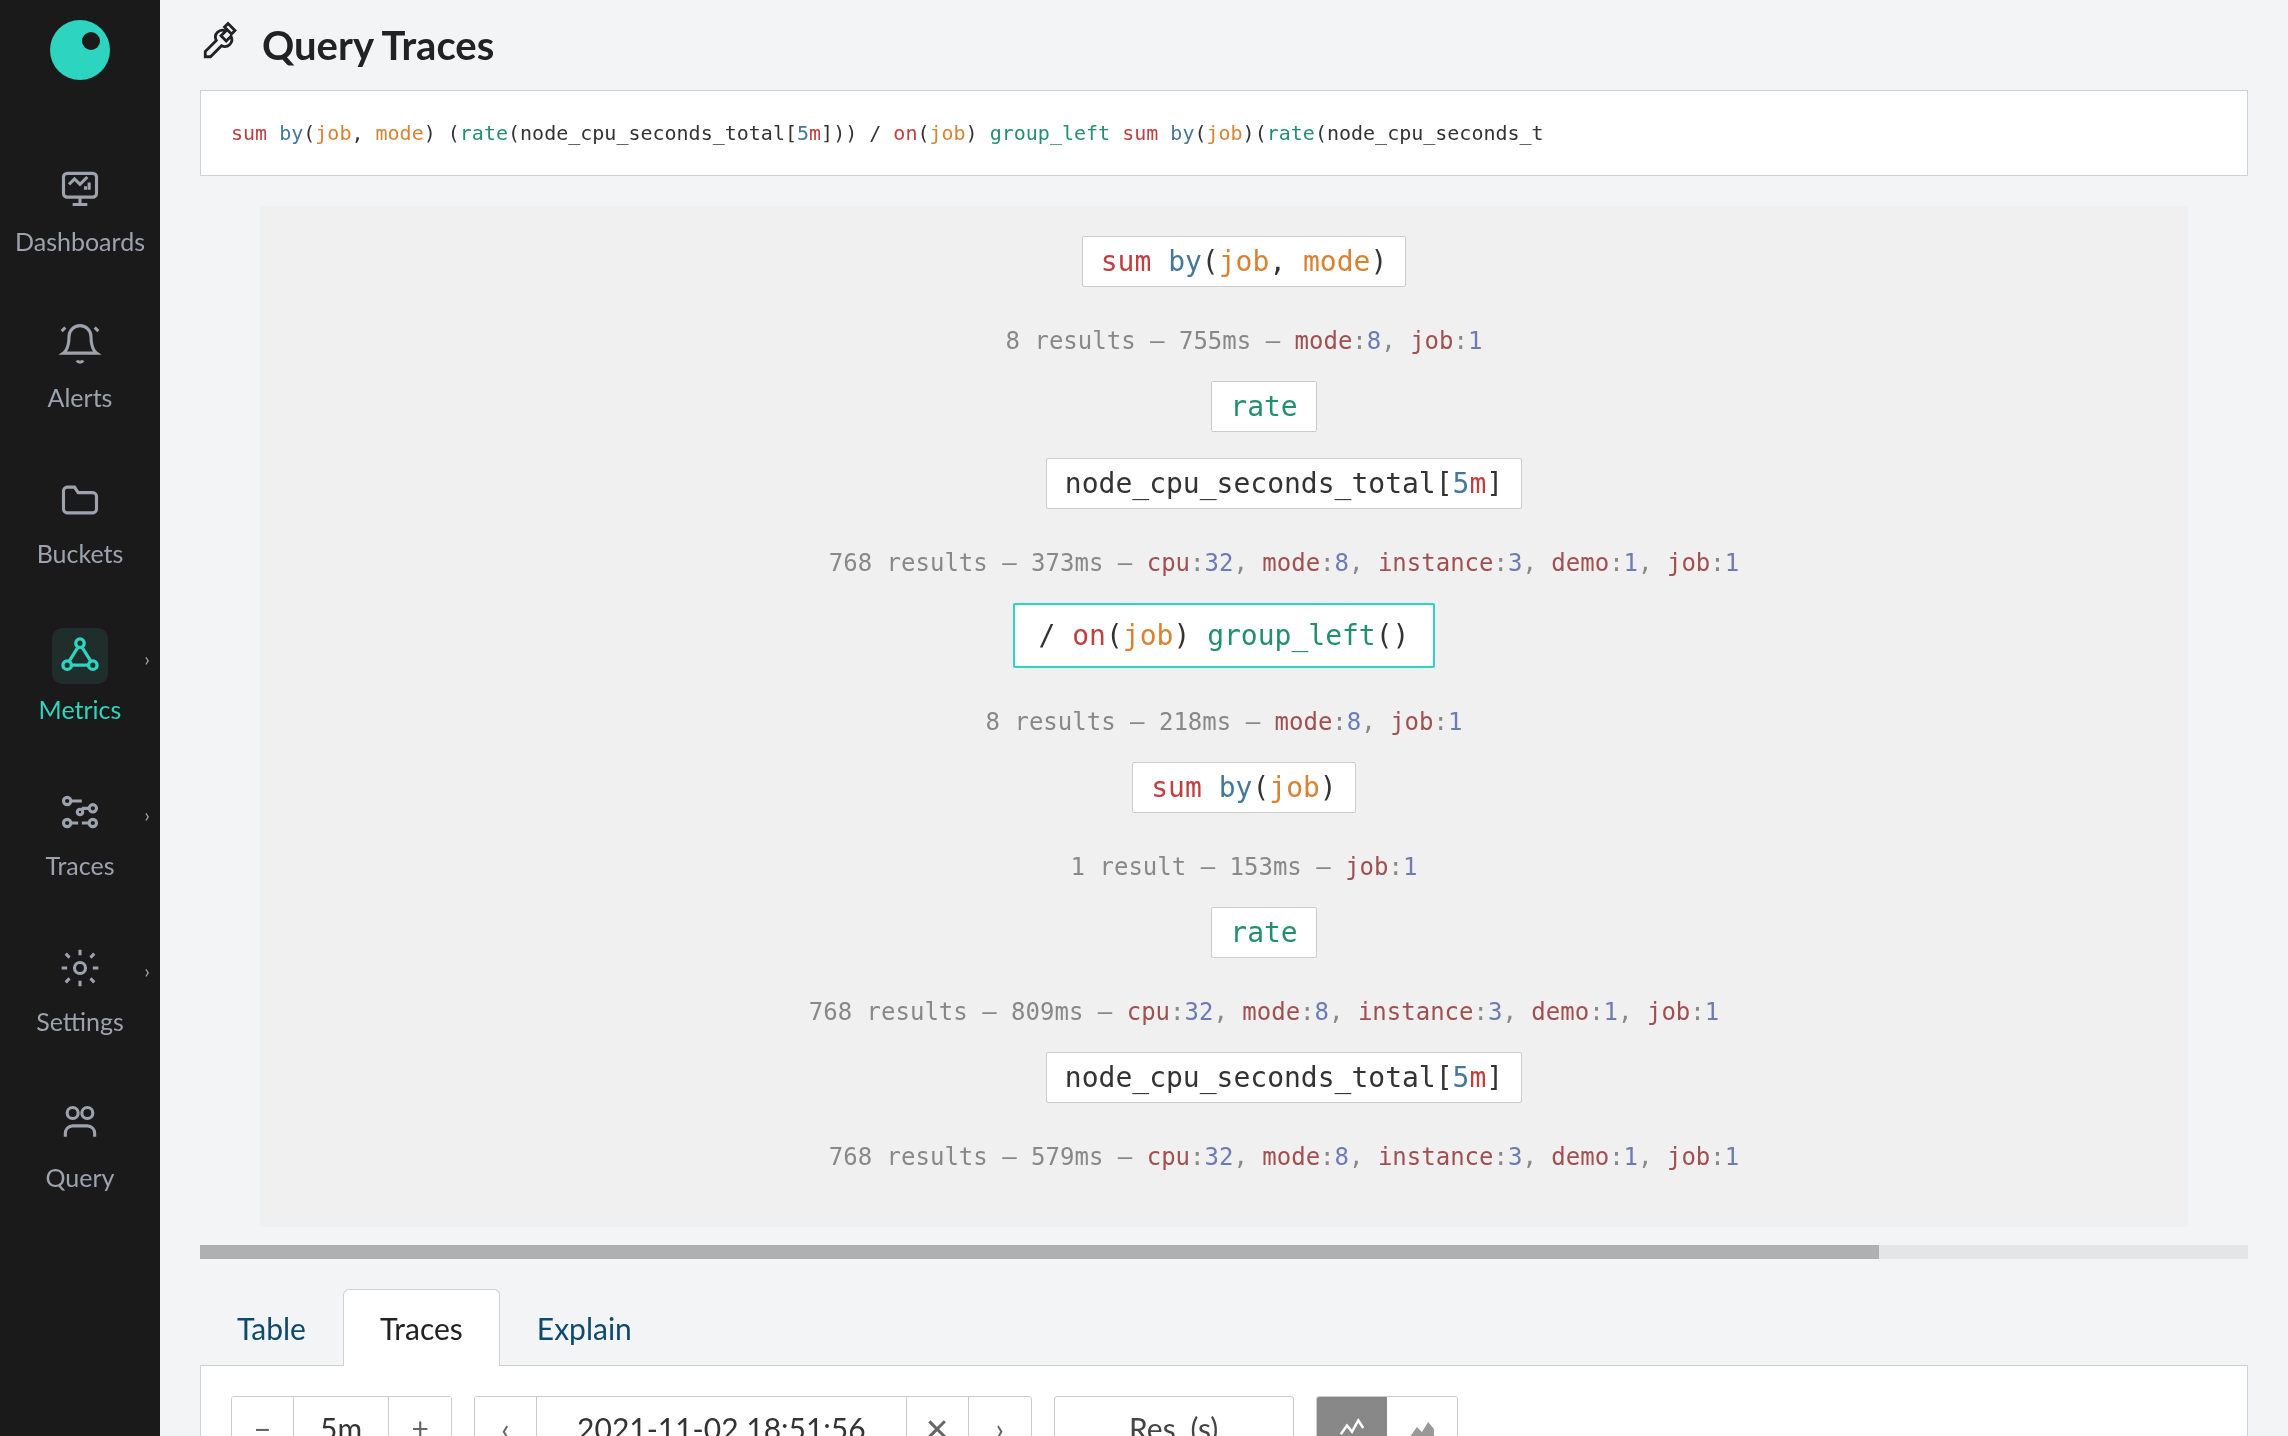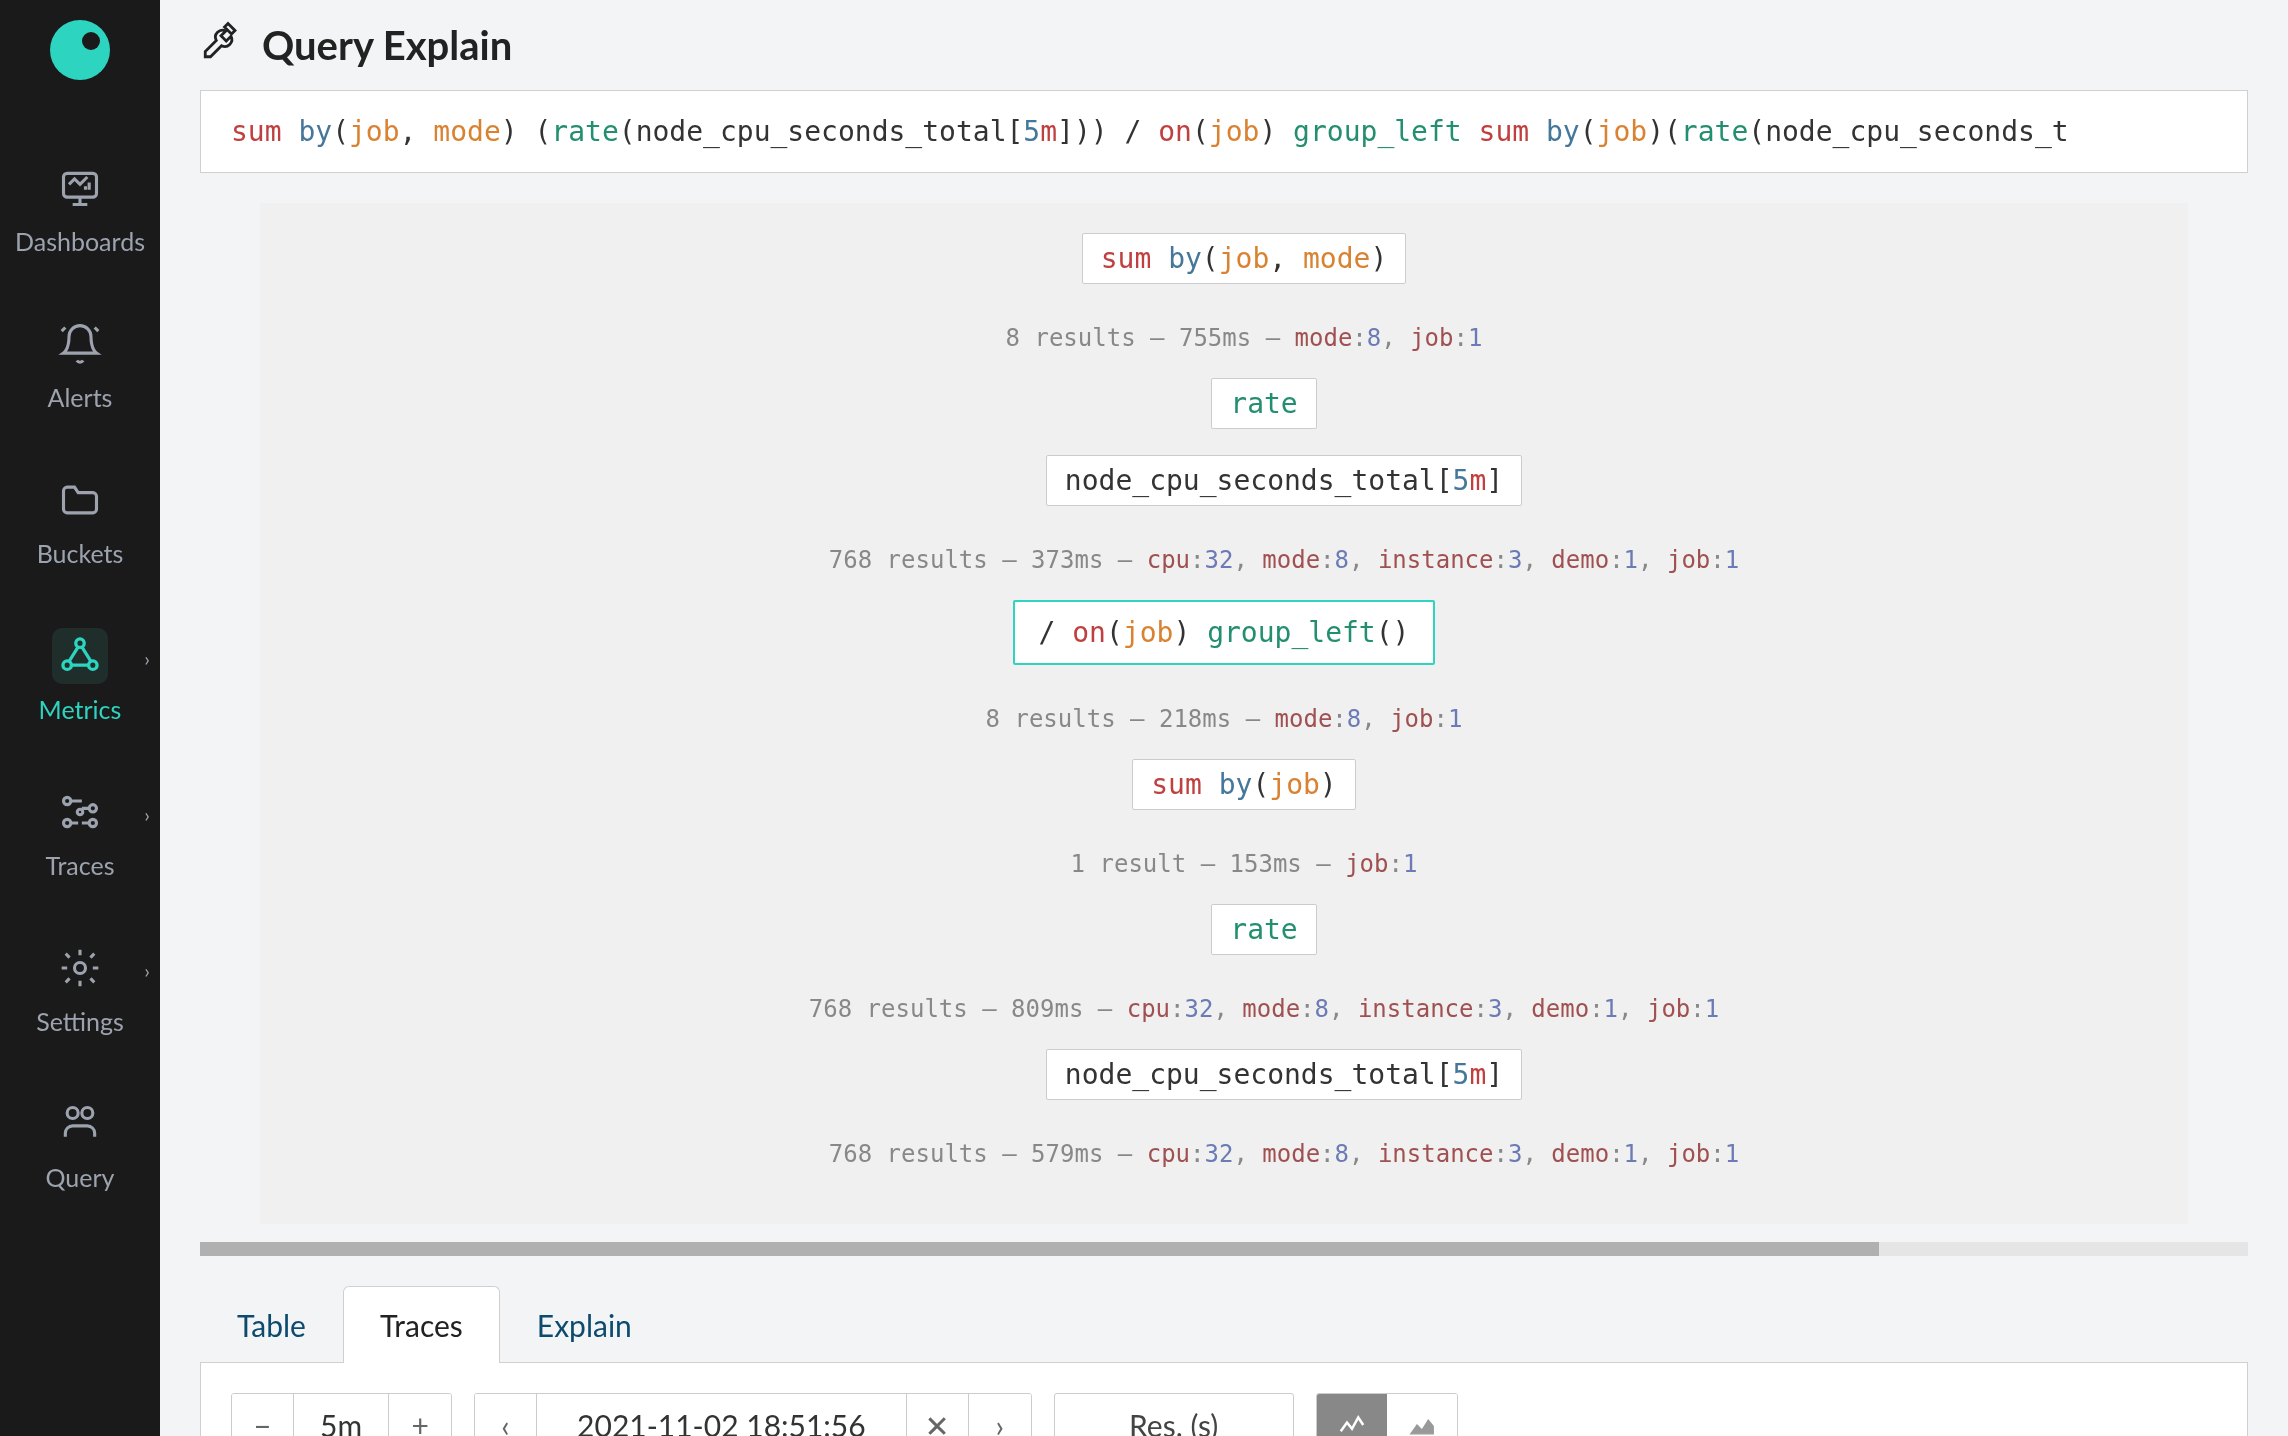--- a/index.html
+++ b/index.html
@@ -86,23 +86,23 @@
 }
 .tool-icon { font-size: 38px; }
 .content {
   padding: 0 40px;
   flex: 1;
   overflow: hidden;
 }
 .query-box {
   background: #fff;
   border: 1px solid #d0d0d0;
-  padding: 24px 30px;
+  padding: 30px 30px;
   font-family: 'Menlo', 'Consolas', monospace;
-  font-size: 28px;
+  font-size: 20px;
   white-space: nowrap;
   overflow: hidden;
   margin-bottom: 30px;
 }
 .kw-sum { color: #c04040; }
 .kw-by { color: #447799; }
 .kw-label { color: #d98232; }
 .kw-rate { color: #238f70; }
 .kw-metric { color: #333; }
 .kw-dur { color: #c04040; }
@@ -375,21 +375,21 @@
 </div>
 
 <div class="main">
   <div class="header">
     <span class="tool-icon">
       <svg width="42" height="42" viewBox="0 0 24 24" fill="none" stroke="#222" stroke-width="1.6">
           <path d="M14.7 6.3a4 4 0 0 0-5.4 5.4L3 18v3h3l6.3-6.3a4 4 0 0 0 5.4-5.4L15 12l-3-3z"></path>
           <path d="M16 2l4 4-2 2-4-4z"></path>
         </svg>
     </span>
-    <div class="header-title">Query Explain</div>
+    <div class="header-title">Query Traces</div>
   </div>
 
   <div class="content">
     <div class="query-box">
       <span id="query-tokens"><span class="kw-sum">sum </span><span class="kw-by">by</span><span class="kw-op">(</span><span class="kw-label">job</span><span class="kw-op">, </span><span class="kw-label">mode</span><span class="kw-op">) (</span><span class="kw-rate">rate</span><span class="kw-op">(</span><span class="kw-metric">node_cpu_seconds_total</span><span class="kw-op">[</span><span class="kw-num">5</span><span class="kw-dur">m</span><span class="kw-op">])) / </span><span class="kw-on">on</span><span class="kw-op">(</span><span class="kw-label">job</span><span class="kw-op">) </span><span class="kw-group">group_left</span><span class="kw-op"> </span><span class="kw-sum">sum </span><span class="kw-by">by</span><span class="kw-op">(</span><span class="kw-label">job</span><span class="kw-op">)(</span><span class="kw-rate">rate</span><span class="kw-op">(</span><span class="kw-metric">node_cpu_seconds_t</span></span>
     </div>
 
     <div class="tree-panel" id="tree-panel">
         <div class="tree-row" style="margin-left: 40px;">
           <div class="tree-node"><span class="kw-sum">sum </span><span class="kw-by">by</span><span class="kw-op">(</span><span class="kw-label">job</span><span class="kw-op">, </span><span class="kw-label">mode</span><span class="kw-op">)</span></div>

